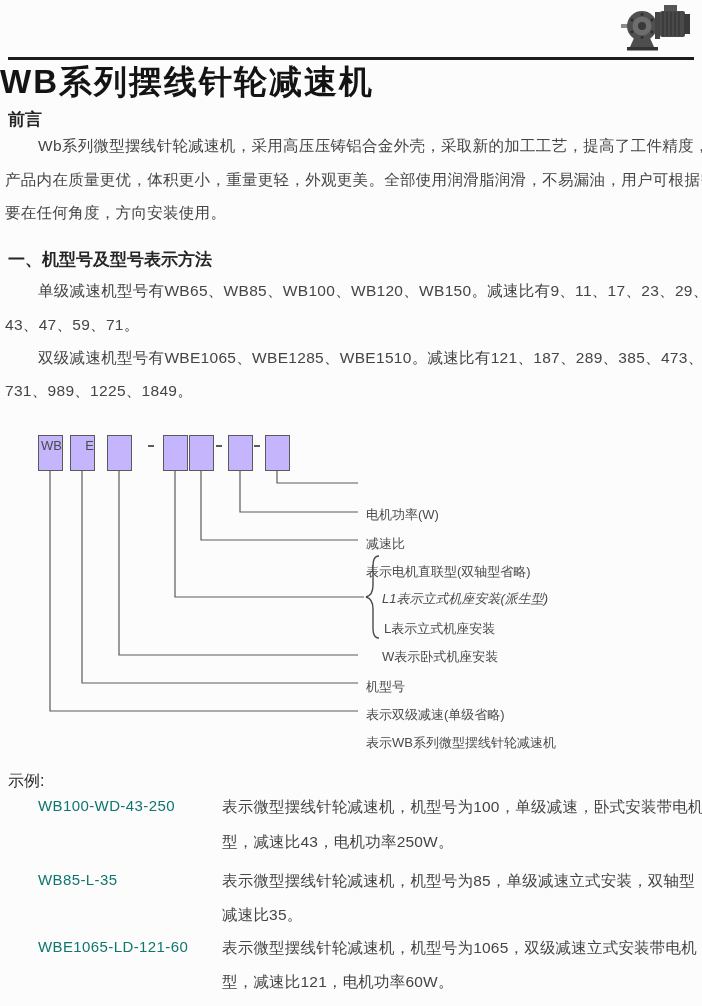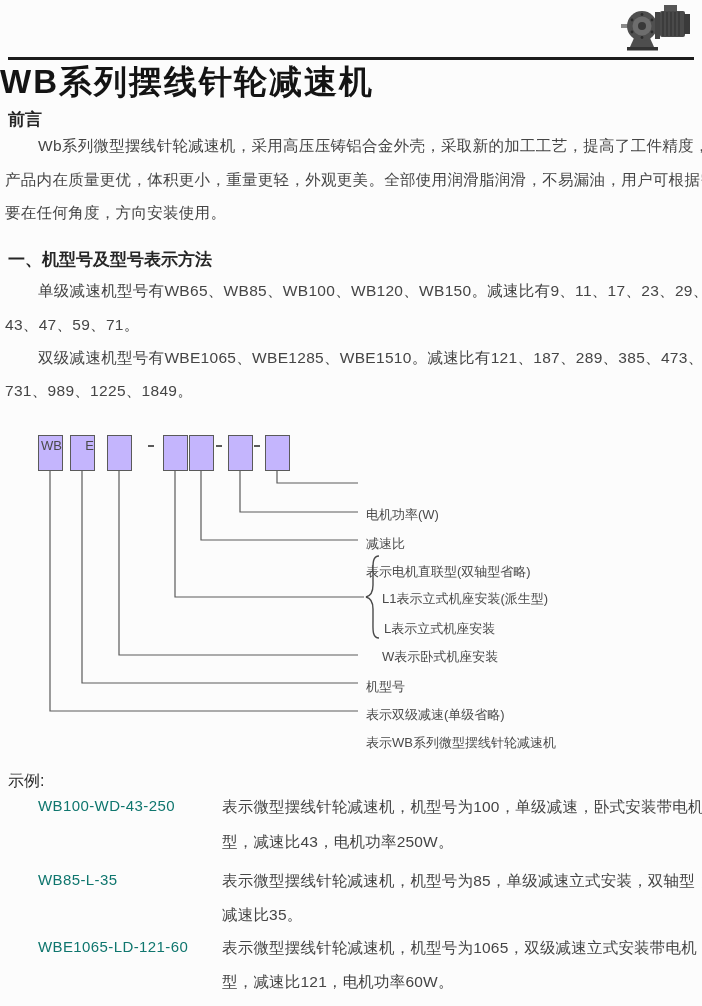--- a/index.html
+++ b/index.html
@@ -101,21 +101,21 @@
     <div class="diag-box" style="left:163px;"></div>
     <div class="diag-box" style="left:189px;"></div>
     <div class="diag-dash" style="left:216px;"></div>
     <div class="diag-box" style="left:228px;"></div>
     <div class="diag-dash" style="left:254px;"></div>
     <div class="diag-box" style="left:265px;"></div>
 
     <div class="diag-label" style="left:366px; top:476px;">电机功率(W)</div>
     <div class="diag-label" style="left:366px; top:505px;">减速比</div>
     <div class="diag-label" style="left:366px; top:533px;">表示电机直联型(双轴型省略)</div>
-    <div class="diag-label" style="left:382px; top:560px;">L1表示立式机座安装(派生型)</div>
+    <div class="diag-label" style="left:382px; top:560px;font-style:italic;">L1表示立式机座安装(派生型)</div>
     <div class="diag-label" style="left:384px; top:590px;">L表示立式机座安装</div>
     <div class="diag-label" style="left:382px; top:618px;">W表示卧式机座安装</div>
     <div class="diag-label" style="left:366px; top:648px;">机型号</div>
     <div class="diag-label" style="left:366px; top:676px;">表示双级减速(单级省略)</div>
     <div class="diag-label" style="left:366px; top:704px;">表示WB系列微型摆线针轮减速机</div>
   </div>
 
   <div class="abs h-small" style="left:8px; top:763px; font-weight:normal; font-size:16px;margin-top:8px;">示例:</div>
 
   <div>

